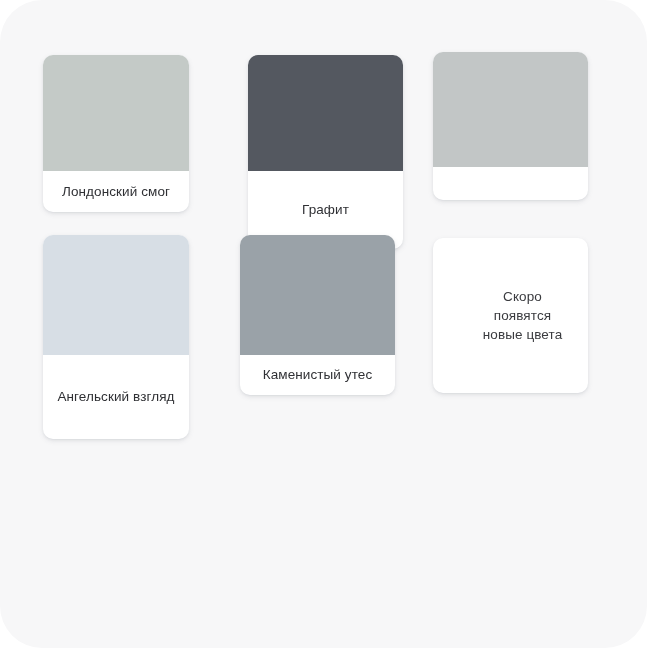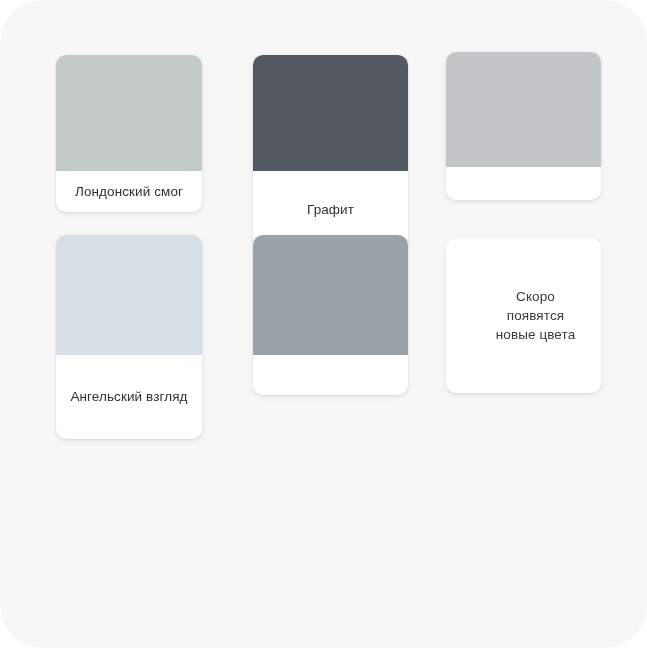--- a/index.html
+++ b/index.html
@@ -25,21 +25,21 @@
     height: 648px;
     background: #f7f7f8;
     border-radius: 42px;
     box-sizing: border-box;
     overflow: hidden;
   }
 
   
   .grid {
     position: absolute;
-    left: 56px;
+    left: 43px;
     top: 52px;
     width: 545px;
   }
 
   .row {
     position: relative;
     width: 100%;
   }
 
   .row-1 { height: 183px; }
@@ -80,21 +80,21 @@
 
   
   .col-1 { left: 0px;   width: 146px; }
   .col-2 { left: 197px; width: 155px; }
   .col-3 { left: 390px; width: 155px; }
 
   
   .r1c1 { top: 3px;  height: 157px; }
   .r1c1 .swatch { height: 116px; }
 
-  .r1c2 { top: 3px;  height: 194px; }
+  .r1c2 { top: 3px;  height: 194px; margin-left: 8px; }
   .r1c2 .swatch { height: 116px; }
 
   .r1c3 { top: 0px;  height: 148px; }
   .r1c3 .swatch { height: 115px; }
 
   
   .r2c1 { top: 0px; height: 204px; }
   .r2c1 .swatch { height: 120px; }
 
   .r2c2 { top: 0px; height: 160px; }
@@ -138,20 +138,21 @@
 
     <div class="row row-2">
 
       <div class="card col-1 r2c1">
         <div class="swatch" style="background: rgb(215, 222, 229);"></div>
         <div class="card-label">Ангельский взгляд</div>
       </div>
 
       <div class="card col-2 r2c2">
         <div class="swatch" style="background: rgb(154, 162, 168);"></div>
+        <div class="card-label">Каменистый утес</div>
       </div>
 
       <div class="card col-3 r2c3 placeholder">
         <div class="swatch" style="background: rgb(255, 255, 255);"></div>
         <div class="card-label">Скоро
 появятся
 новые цвета</div>
       </div>
 
     </div>

